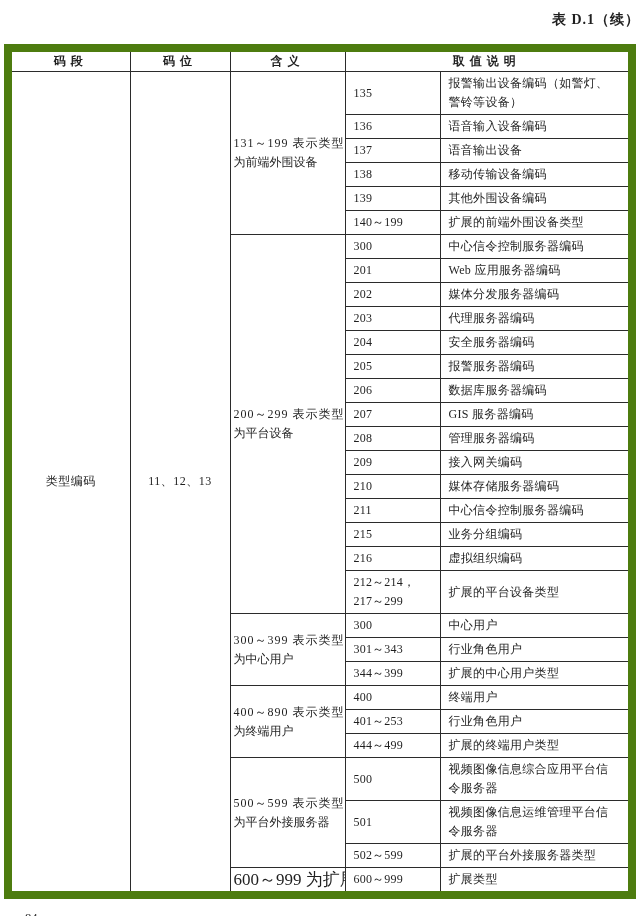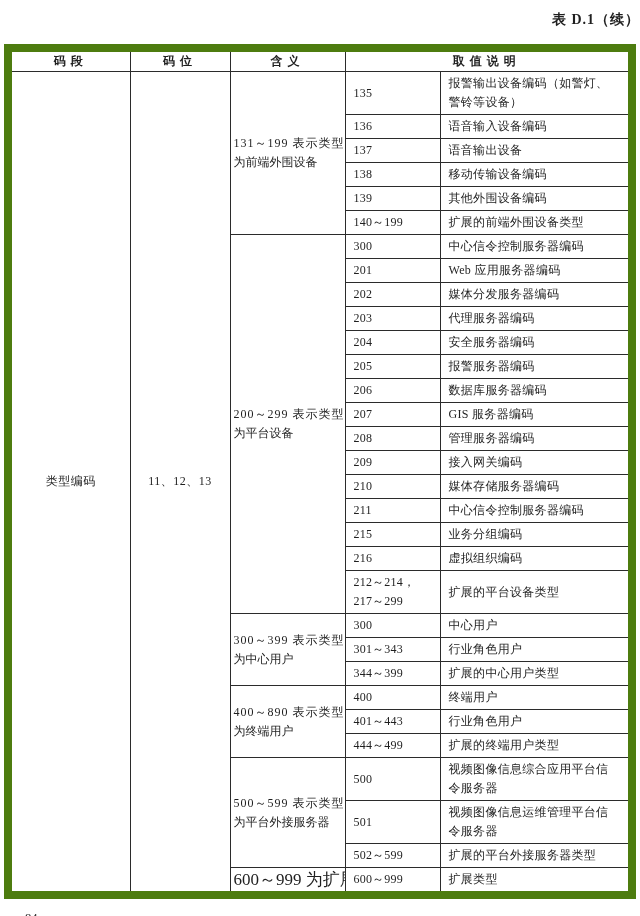--- a/index.html
+++ b/index.html
@@ -191,21 +191,21 @@
       </tr>
       <tr>
         <td rowspan="3" class="meaning">
           <div class="jline">400～890 表示类型</div>
           <div>为终端用户</div>
         </td>
         <td class="val">400</td>
         <td class="desc">终端用户</td>
       </tr>
       <tr>
-        <td class="val">401～443</td>
+        <td class="val">401～253</td>
         <td class="desc">行业角色用户</td>
       </tr>
       <tr>
         <td class="val">444～499</td>
         <td class="desc">扩展的终端用户类型</td>
       </tr>
       <tr>
         <td rowspan="3" class="meaning">
           <div class="jline">500～599 表示类型</div>
           <div>为平台外接服务器</div>

